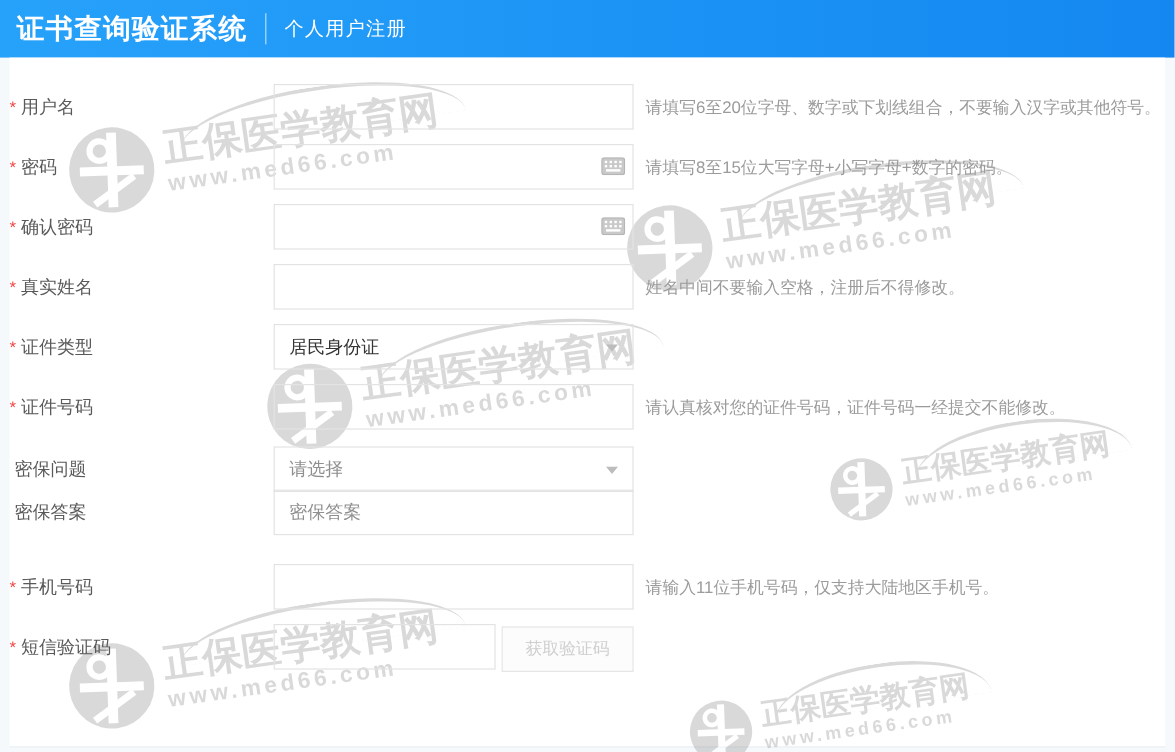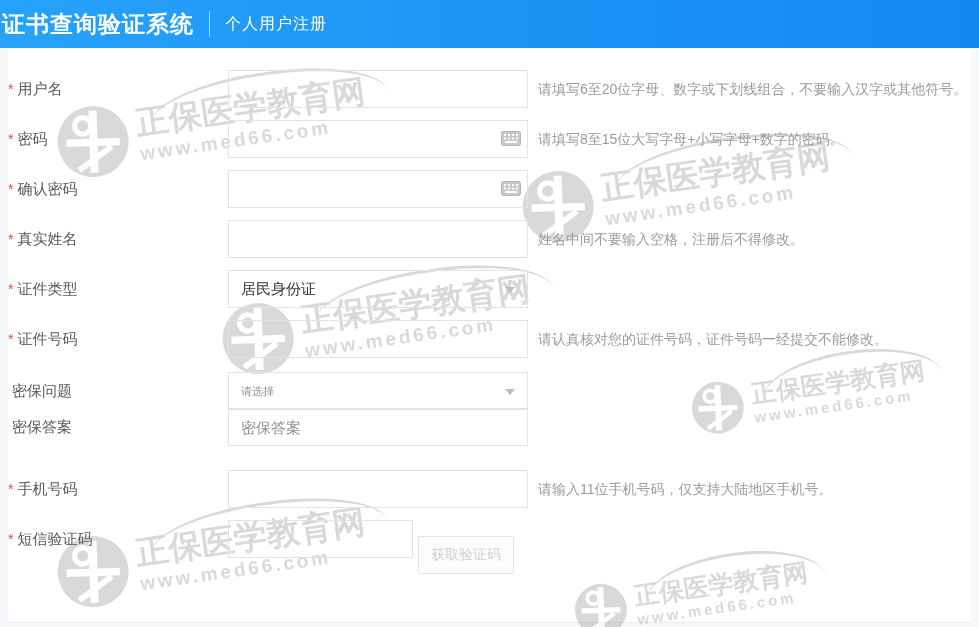--- a/index.html
+++ b/index.html
@@ -2,21 +2,21 @@
 <html><head>
 <meta charset="utf-8">
 <style>
   html,body{margin:0;padding:0;}
   body{font-family:"Liberation Sans","DejaVu Sans",sans-serif;background:#f6f9fc;}
   .page{position:relative;width:979px;height:627px;overflow:hidden;background:#f6f9fc;}
 
   
   .hdr{position:absolute;left:0;top:0;width:100%;height:48px;
        background:linear-gradient(90deg,#27a2fa 0%,#1b93f5 55%,#1488f0 100%);
-       display:flex;align-items:center;padding-left:2px;box-sizing:border-box;}
+       display:flex;align-items:center;padding-left:14px;box-sizing:border-box;}
   .hdr-title{color:#fff;font-size:23px;font-weight:bold;letter-spacing:1px;}
   .hdr-divider{width:1px;height:26px;background:rgba(255,255,255,.65);margin:0 15px;}
   .hdr-sub{color:#fff;font-size:16px;letter-spacing:1px;}
 
   
   .panel{position:absolute;left:8px;right:8px;top:48px;bottom:4px;background:#fff;
          border-bottom:1px solid #e7edf2;}
 
   
   .stamp{position:absolute;display:flex;align-items:center;gap:8px;
@@ -39,28 +39,28 @@
   .row{position:absolute;left:0;right:0;height:38px;}
   .lbl{position:absolute;left:0;top:0;width:205px;line-height:38px;
        font-size:15px;color:#595959;}
   .req{color:#f04545;margin-right:4px;font-size:14px;}
   .inp,.selbox{position:absolute;left:220px;top:0;width:300px;height:38px;
        border:1px solid #e3e3e3;background:transparent;box-sizing:border-box;}
   .inp{padding:0 32px 0 12px;font-size:15px;color:#333;font-family:inherit;outline:none;}
   .inp::placeholder{color:#8f8f8f;opacity:1;}
   .selbox{display:flex;align-items:center;padding:12px 12px;cursor:pointer;}
   .sel-value{font-size:15px;color:#333;}
-  .sel-placeholder{font-size:11px;color:#8f8f8f;}
+  .sel-placeholder{font-size:15px;color:#8f8f8f;}
   .caret{margin-left:auto;width:0;height:0;border:5px solid transparent;
          border-top:6px solid #bcbcbc;margin-top:6px;}
   .kbd{position:absolute;left:493px;top:11px;pointer-events:none;}
   .hint{position:absolute;left:530px;top:0;line-height:38px;font-size:14px;
         color:#9b9b9b;white-space:nowrap;}
   .inp.short{width:185px;}
-  .code-btn{position:absolute;left:410px;top:16px;width:96px;height:38px;
+  .code-btn{position:absolute;left:410px;top:2px;width:110px;height:38px;
         border:1px solid #e6e6e6;background:#fcfcfc;color:#cfcfcf;font-size:14px;
         font-family:Liberation Sans, sans-serif;cursor:default;}
   .submit-btn{position:absolute;left:220px;top:524px;width:300px;height:36px;border:none;
         background:#1e9af7;color:#fff;font-size:16px;letter-spacing:8px;text-indent:8px;
         font-family:inherit;cursor:pointer;z-index:3;}
 
   
   .r0{top:22px}.r1{top:72px}.r2{top:122px}.r3{top:172px}.r4{top:222px}
   .r5{top:272px}.r6{top:324px}.r7{top:360px}.r8{top:422px}.r9{top:472px}
 </style>

